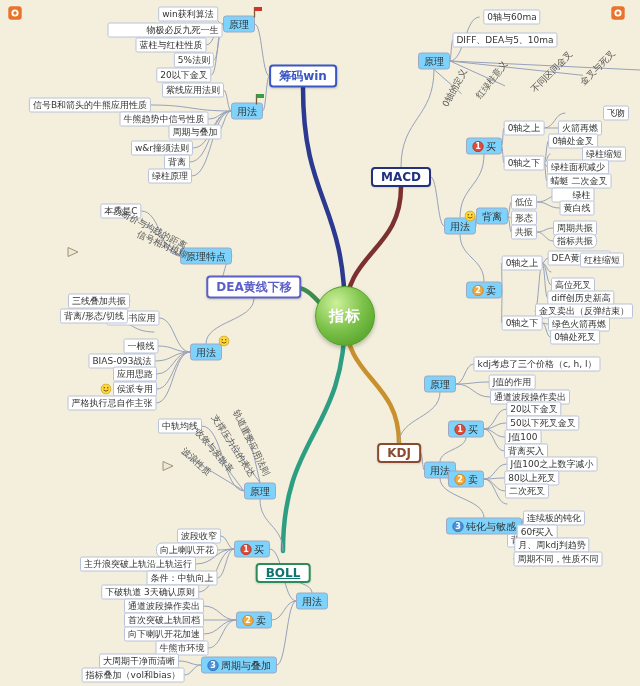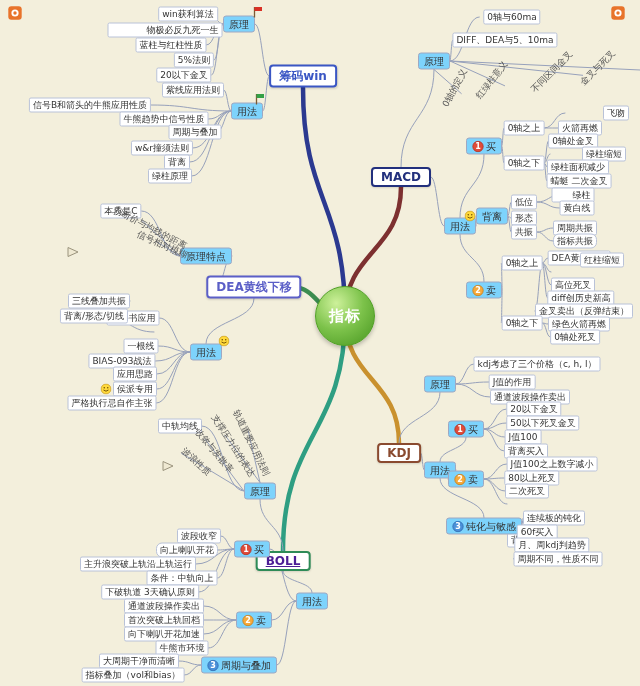--- a/index.html
+++ b/index.html
@@ -159,21 +159,21 @@
     </div>
     <div class="node k-branch" style="left: 401px; top: 177px; color: rgb(34, 48, 125); border-color: rgb(34, 48, 125);">
       <span>MACD</span>
     </div>
     <div class="node k-branch" style="left: 254px; top: 287px; color: rgb(91, 95, 199); border-color: rgb(91, 95, 199);">
       <span>DEA黄线下移</span>
     </div>
     <div class="node k-branch" style="left: 399px; top: 453px; color: rgb(138, 74, 47); border-color: rgb(138, 74, 47);">
       <span>KDJ</span>
     </div>
-    <div class="node k-branch" style="left: 283px; top: 561px; color: #4c1d95; border-color: rgb(46, 139, 87); text-decoration: underline;">
+    <div class="node k-branch" style="left: 283px; top: 573px; color: #0f766e; border-color: rgb(46, 139, 87); text-decoration: underline;">
       <span>BOLL</span>
     </div>
     <div class="node k-topic" style="left: 239px; top: 24px;">
       <span>原理</span>
     </div>
     <div class="node k-item" style="left: 180px; top: 14px; margin-left: 8px;">
       <span>win获利算法</span>
     </div>
     <div class="node k-item" style="left: 165px; top: 30px; padding-left: 38px;">
       <span>物极必反九死一生</span>

